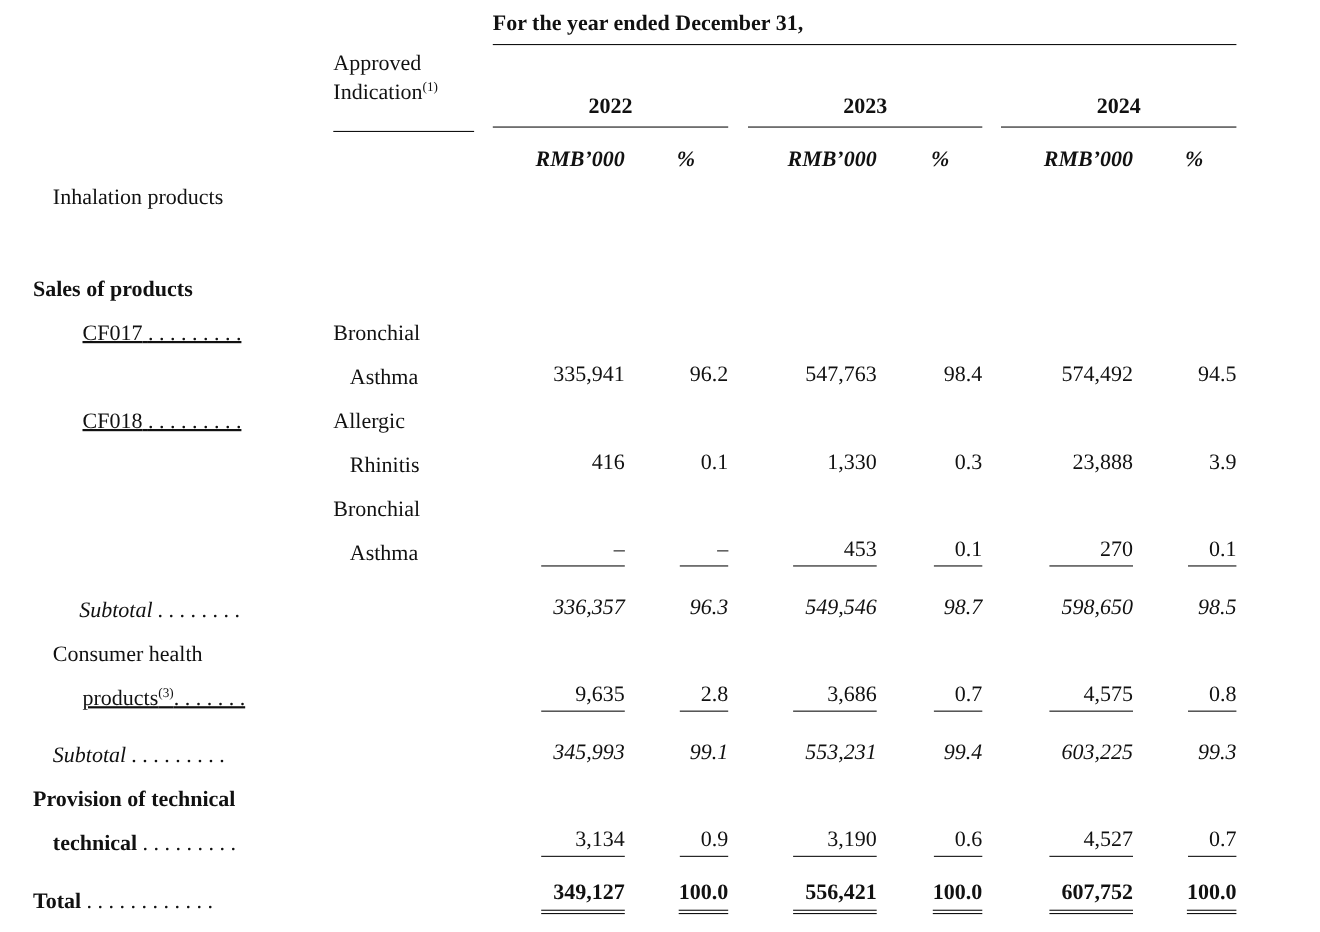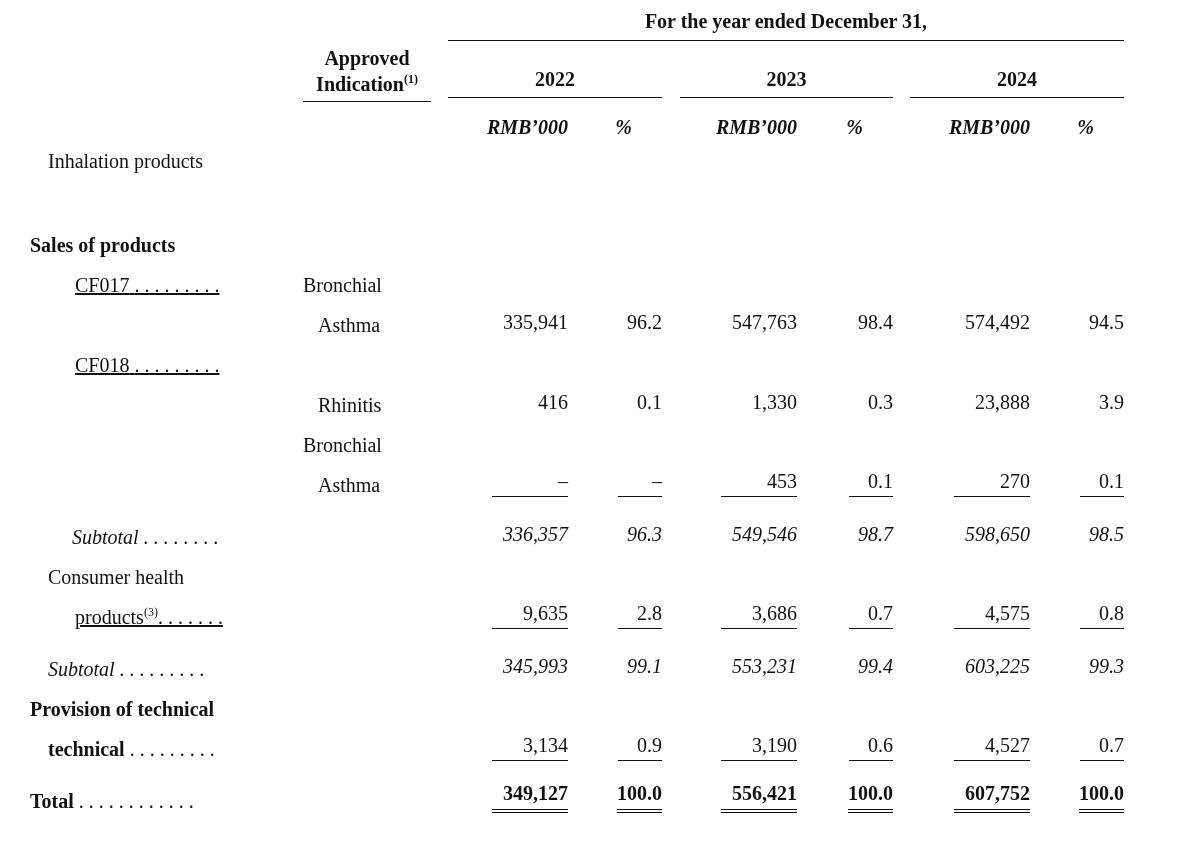--- a/index.html
+++ b/index.html
@@ -27,31 +27,30 @@
   .cp2 { grid-column:7; }
   .cv3 { grid-column:9; }
   .cp3 { grid-column:10; }
 
   .b { font-weight:bold; }
   .i { font-style:italic; }
 
   
   .span-title {
     grid-column:3/11;
-    text-align:center; font-weight:bold;
+    text-align:left; font-weight:bold;
     padding-bottom:7px;
     border-bottom:1.5px solid #111;
   }
   .hdr2 { margin-top:4px; }
   .ind-head {
     grid-column:2; width:128px;
-    font-weight:bold; line-height:26px;
-    padding-bottom:4px;
+    font-weight:normal; line-height:26px;
+    padding-bottom:22px;
     border-bottom:1.5px solid #111;
-    text-align:center;
   }
   .year {
     text-align:center; font-weight:bold;
     border-bottom:1.5px solid #111;
     padding-bottom:6px; margin-bottom:4px;
   }
   .y22 { grid-column:3/5; }
   .y23 { grid-column:6/8; }
   .y24 { grid-column:9/11; }
   .hdr3 { margin-top:14px; }
@@ -126,20 +125,21 @@
     <div class="cv1 val"><span class="u uv">335,941</span></div>
     <div class="cp1 val"><span class="u up">96.2</span></div>
     <div class="cv2 val"><span class="u uv">547,763</span></div>
     <div class="cp2 val"><span class="u up">98.4</span></div>
     <div class="cv3 val"><span class="u uv">574,492</span></div>
     <div class="cp3 val"><span class="u up">94.5</span></div>
   </div>
 
   <div class="grid row">
     <div class="cl lab in2"><span>CF018</span> <span class="dots">. . . . . . . . .</span></div>
+    <div class="ci">Allergic</div>
   </div>
 
   <div class="grid row">
     <div class="ci ind2">Rhinitis</div>
     <div class="cv1 val"><span class="u uv">416</span></div>
     <div class="cp1 val"><span class="u up">0.1</span></div>
     <div class="cv2 val"><span class="u uv">1,330</span></div>
     <div class="cp2 val"><span class="u up">0.3</span></div>
     <div class="cv3 val"><span class="u uv">23,888</span></div>
     <div class="cp3 val"><span class="u up">3.9</span></div>

